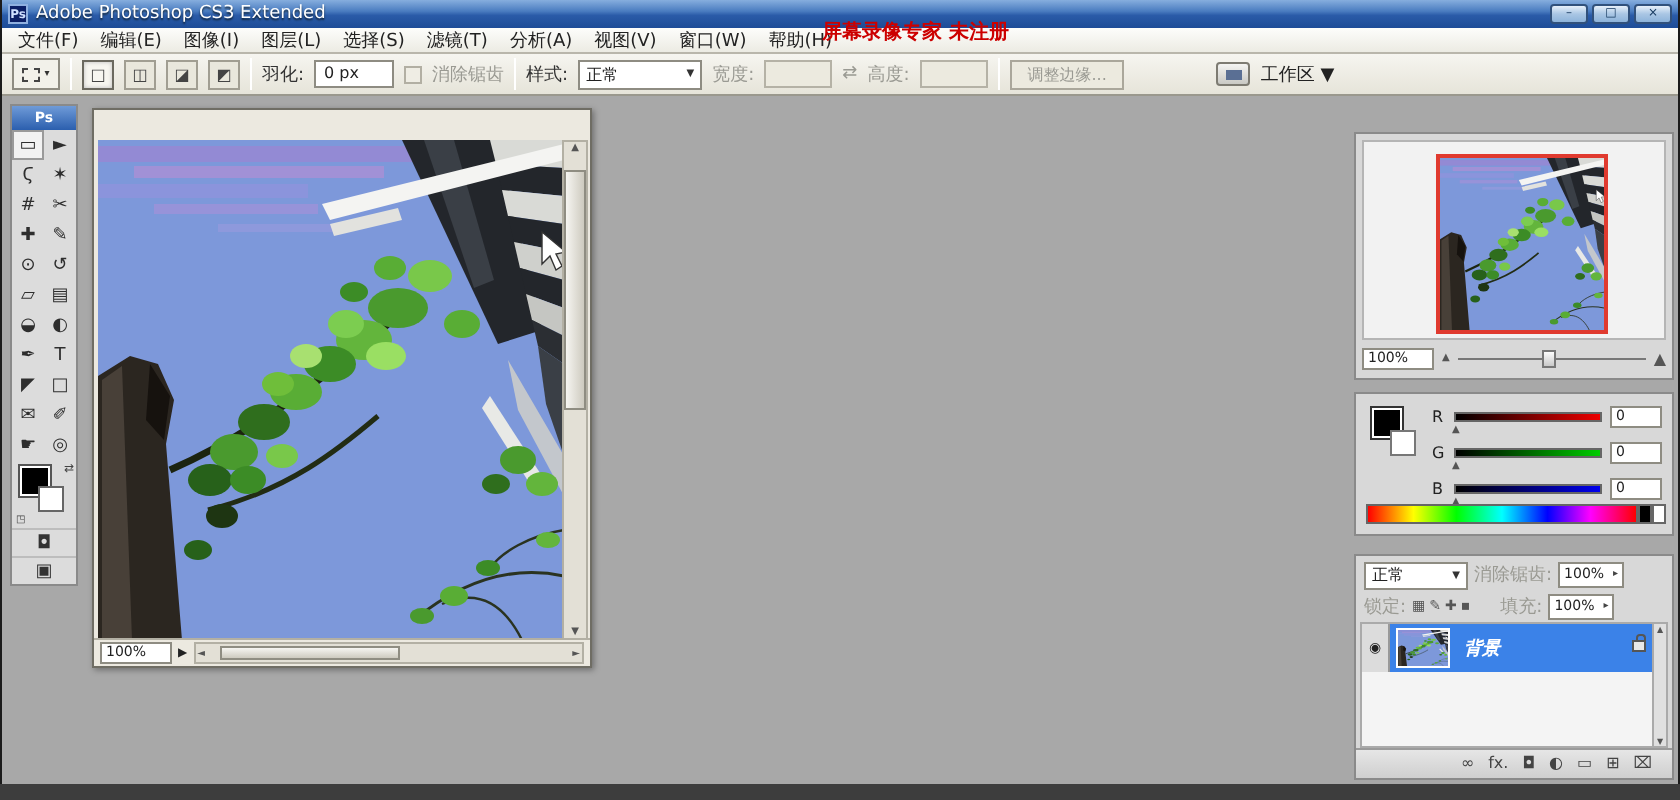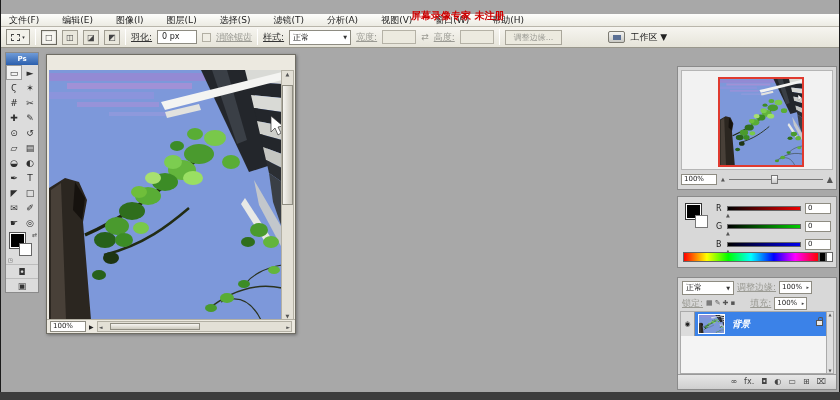--- a/index.html
+++ b/index.html
@@ -19,36 +19,36 @@
   .winbtns { margin-left:auto; display:flex; gap:2px; }
   .winbtn { width:19px; height:10px; border:1px solid #31517c; border-radius:2px;
     background:linear-gradient(180deg,#e7f0fa,#a9c6e4 50%,#8db3da);
     color:#173a60; font-size:6px; line-height:8px; text-align:center; }
   .watermark { position:absolute; left:410px; top:9px; color:#cc0000; font-weight:bold;
     font-size:10px; white-space:nowrap; z-index:9; }
 
   
   .menubar { position:absolute; left:0; top:14px; width:100%; height:13px;
     background:linear-gradient(180deg,#fdfdfb,#ecebe3); border-bottom:1px solid #b9b6ab;
-    display:flex; align-items:center; gap:23px; padding-left:8px; }
+    display:flex; align-items:center; gap:11px; padding-left:8px; }
   .menubar span { white-space:nowrap; }
 
   
   .optbar { position:absolute; left:0; top:27px; width:100%; height:21px;
     background:linear-gradient(180deg,#f6f5f0,#e6e4d9); border-bottom:1px solid #9a988d;
     display:flex; align-items:center; padding-left:5px; gap:5px; }
   .toolpreset { width:24px; height:16px; border:1px solid #8e8c82; background:#f2f1ea;
     display:flex; align-items:center; justify-content:center; gap:2px; }
   .dashedrect { width:9px; height:7px; border:1px dashed #444; }
   .tinyarrow { font-size:5px; color:#333; }
   .vsep { width:1px; height:16px; background:#b6b3a7; border-right:1px solid #fff; }
   .modebtn { width:16px; height:15px; border:1px solid #a19e92; background:#e9e7dc;
     font-size:8px; line-height:13px; text-align:center; color:#444; }
   .modebtn.on { background:#f7f6f0; border-color:#6b695f; box-shadow:inset 0 0 2px #bbb; }
-  .optlabel { color:#333; white-space:nowrap;text-decoration:underline; }
+  .optlabel { color:#333; white-space:nowrap; }
   .optlabel.dis, .dis { color:#9a9a93; }
   .optinput { width:40px; height:14px; border:1px solid #8e8c82; background:#fff;
     font-size:8px; padding:1px 4px; }
   .optinput.dis { background:#eceadf; border-color:#b5b2a6; color:#999; }
   .checkbox { width:9px; height:9px; border:1px solid #b2afa3; background:#efede4; }
   .select { height:15px; border:1px solid #8e8c82; background:#fff; display:flex;
     align-items:center; justify-content:space-between; padding:0 3px; font-size:8px; }
   .select .arr { font-size:5px; color:#333; margin-left:4px; }
   .refinebtn { height:15px; padding:0 8px; border:1px solid #aaa79b; background:#eceadf;
     color:#9a9a93; font-size:8px; line-height:13px; }
@@ -251,20 +251,29 @@
       <ellipse cx="162" cy="238" rx="6" ry="4" fill="#4a9a2e"></ellipse>
       <ellipse cx="225" cy="200" rx="6" ry="4" fill="#63b53c"></ellipse>
 
       <polygon points="222,46 222,62 226,58 229,65 232,63 229,57 234,56" fill="#ffffff" stroke="#333" stroke-width="0.7"></polygon>
     </symbol>
   </defs>
 </svg>
 
 <div class="app">
 
+  <div class="titlebar">
+    <span class="ps-badge">Ps</span>
+    <span class="app-title">Adobe Photoshop CS3 Extended</span>
+    <span class="winbtns">
+      <span class="winbtn">–</span>
+      <span class="winbtn">□</span>
+      <span class="winbtn">×</span>
+    </span>
+  </div>
   <span class="watermark">屏幕录像专家 未注册</span>
 
   <div class="menubar">
     <span>文件(F)</span>
     <span>编辑(E)</span>
     <span>图像(I)</span>
     <span>图层(L)</span>
     <span>选择(S)</span>
     <span>滤镜(T)</span>
     <span>分析(A)</span>
@@ -411,21 +420,21 @@
     <span class="spec-b"></span>
     <span class="spec-w"></span>
   </div>
 
   <div class="panel layers-panel">
     <div class="lp-row1">
       <span class="select blend-select">
         <span>正常</span>
         <span class="arr">▼</span>
       </span>
-      <span class="optlabel dis">调整边缘:</span>
+      <span class="optlabel dis">消除锯齿:</span>
       <span class="lp-box">
         <span>100%</span>
         <span class="arr">▸</span>
       </span>
     </div>
     <div class="lp-row2">
       <span class="optlabel dis">锁定:</span>
       <span class="lockicons">
         <span>▦</span>
         <span>✎</span>

